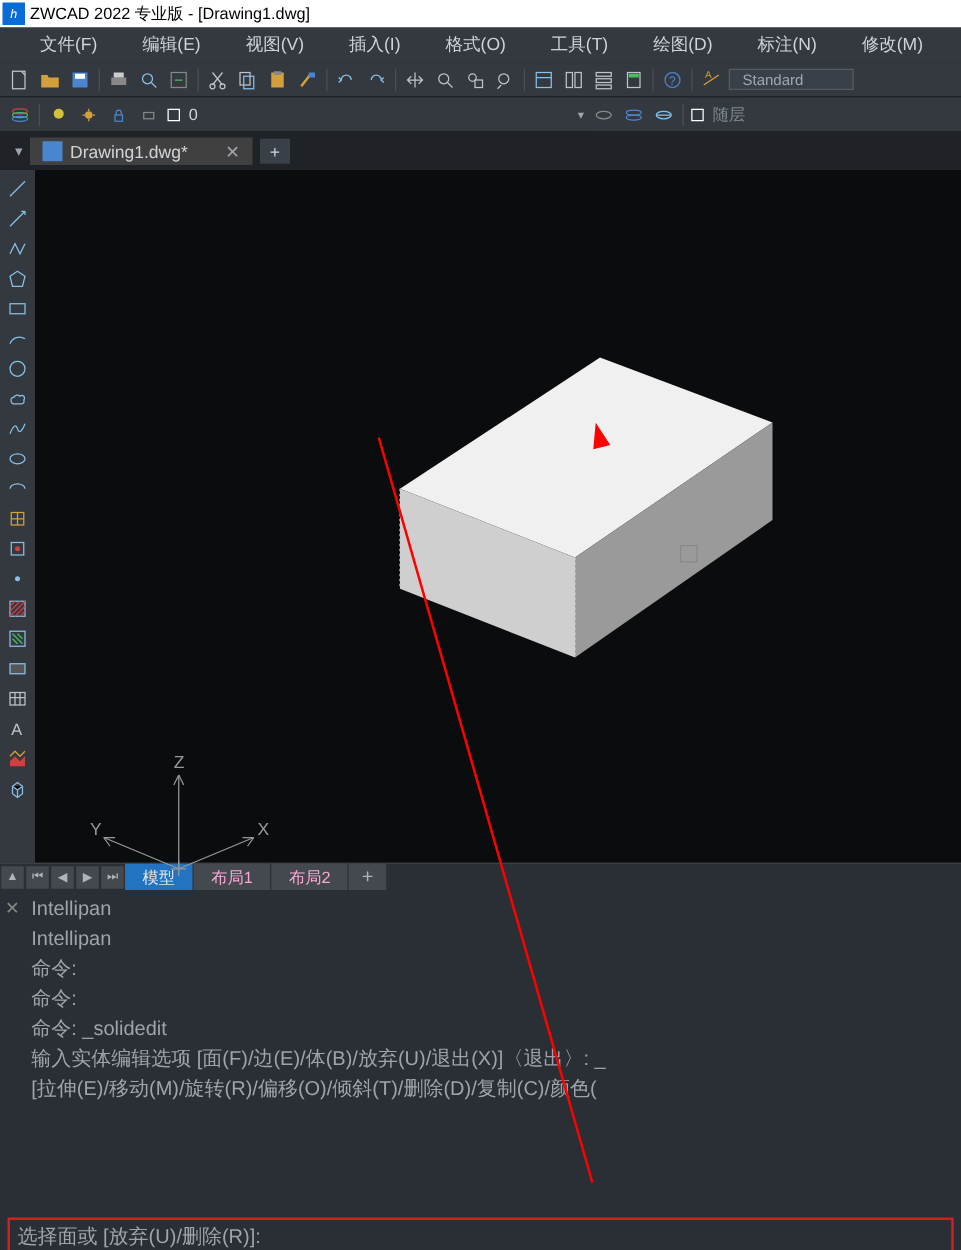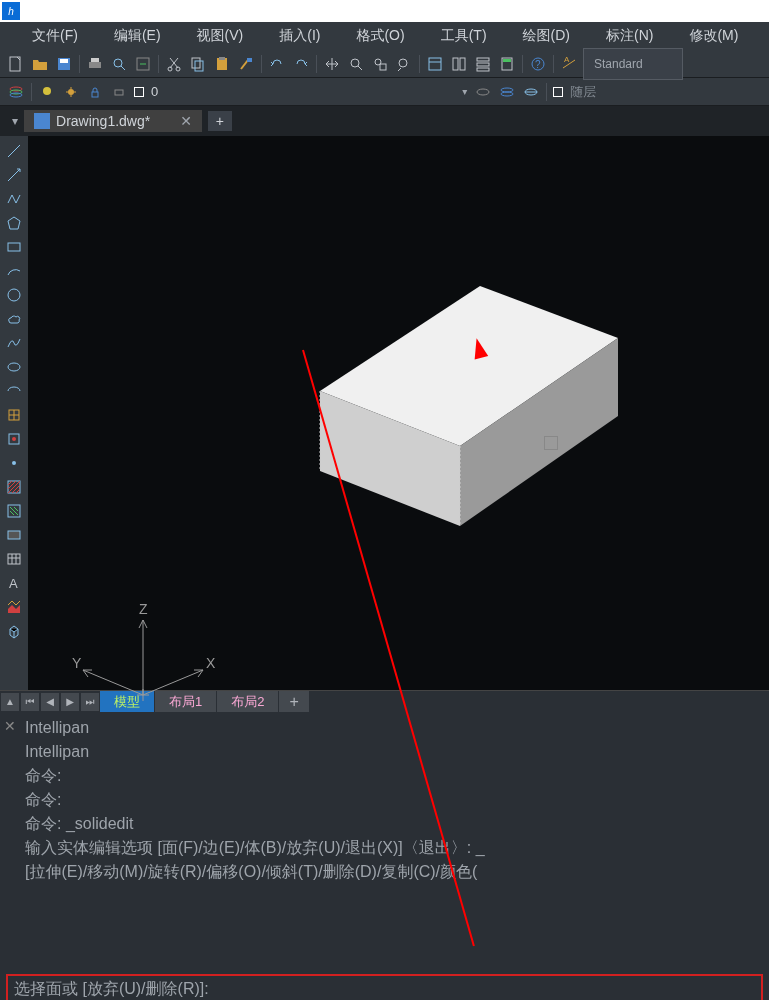--- a/index.html
+++ b/index.html
@@ -7,21 +7,21 @@
 
 .title-bar { background: #fff; height: 22px; display: flex; align-items: center; padding: 0 2px; font-size: 13px; color: #000; }
 .title-bar .app-icon { width: 18px; height: 18px; background: #0a6cd6; display: inline-flex; align-items: center; justify-content: center; color: #fff; font-size: 10px; font-style: italic; margin-right: 4px; }
 
 .menu-bar { background: #33393f; height: 28px; display: flex; align-items: center; padding: 0 4px; }
 .menu-bar .menu-item { color: #d0d4d9; font-size: 14px; padding: 4px 8px; cursor: pointer; white-space: nowrap; margin-left: 20px; }
 
 .toolbar-row { background: #33393f; height: 28px; display: flex; align-items: center; padding: 0 4px; border-bottom: 1px solid #1a1d20; }
 .tb-icon { width: 22px; height: 22px; margin: 0 1px; display: inline-flex; align-items: center; justify-content: center; cursor: pointer; }
 .tb-sep { width: 1px; height: 18px; background: #4a5058; margin: 0 3px; }
-.text-style-box { background: #3a4048; border: 1px solid #555b63; color: #a0a6ae; font-size: 12px; padding: 2px 10px; margin-left: 2px; height: 32px; display: flex; align-items: center; width: 100px; }
+.text-style-box { background: #3a4048; border: 1px solid #555b63; color: #a0a6ae; font-size: 12px; padding: 2px 10px; margin-left: 2px; height: 17px; display: flex; align-items: center; width: 100px; }
 
 .layer-row { background: #33393f; height: 28px; display: flex; align-items: center; padding: 0 4px; border-bottom: 1px solid #1a1d20; }
 .layer-select { display: flex; align-items: center; background: #33393f; }
 .layer-select .swatch-white { width: 10px; height: 10px; border: 1px solid #fff; margin: 0 3px; }
 .layer-select .layer-text { color: #d0d4d9; font-size: 13px; margin-left: 4px; margin-right: 300px; }
 .layer-select .layer-text2 { color: #808890; font-size: 13px; margin-left: 4px; }
 .dropdown-arrow { color: #a0a6ae; font-size: 10px; margin: 0 4px; }
 
 .doc-tabs { background: #1f2327; height: 30px; display: flex; align-items: center; padding: 0 6px; }
 .marker-arrow { color: #a0a6ae; font-size: 12px; margin: 0 6px; }
@@ -40,34 +40,35 @@
 .axis-ind { position: absolute; left: 40px; bottom: -50px; width: 150px; height: 140px; color: #999; font-family: monospace; font-size: 14px; }
 
 
 .red-arrow-line { position: absolute; left: 302px; top: 350px; width: 2px; height: 620px; background: red; transform: rotate(-16deg); transform-origin: top; pointer-events: none; }
 .red-arrow-head { position: absolute; left: 472px; top: 338px; width: 0; height: 0; border-left: 7px solid transparent; border-right: 7px solid transparent; border-bottom: 20px solid red; transform: rotate(-14deg); pointer-events: none; }
 .cursor-box { position: absolute; left: 516px; top: 300px; width: 14px; height: 14px; border: 1px solid #888; pointer-events: none; }
 
 .layout-tabs { background: #2a2f35; height: 22px; display: flex; align-items: center; border-top: 1px solid #444; }
 .nav-btn { width: 20px; height: 20px; background: #44494f; display: flex; align-items: center; justify-content: center; color: #b0b4ba; font-size: 10px; cursor: pointer; border: 1px solid #2a2f35; }
 .layout-tab { padding: 2px 14px; background: #44494f; color: #f9a8d4; font-size: 13px; cursor: pointer; border-right: 1px solid #2a2f35; }
-.layout-tab.active { background: #2273c0; color: #bef264; }
+.layout-tab.active { background: #2273c0; color: #e5e5e5; }
 .add-layout { padding: 2px 10px; background: #44494f; color: #b0b4ba; cursor: pointer; }
 
 .command-area { background: #2a2f35; height: 258px; padding: 4px 10px; font-family: monospace; font-size: 16px; color: #9ea4ab; line-height: 1.5; overflow: hidden; position: relative; }
 .cmd-close { position: absolute; left: 4px; top: 4px; color: #888; font-size: 14px; cursor: pointer; }
 .command-area .cmd-line { margin-left: 15px; white-space: nowrap; }
 
 .prompt-bar { border: 2px solid #d22020; height: 30px; margin: 4px 6px 0 6px; padding: 2px 6px; font-family: monospace; font-size: 16px; color: #9ea4ab; display: flex; align-items: center; }
 </style>
 </head>
 <body>
 
 <div class="title-bar">
   <span class="app-icon">h</span>
+  <span>ZWCAD 2022 专业版 - [Drawing1.dwg]</span>
 </div>
 
 <div class="menu-bar">
   <span class="menu-item">文件(F)</span>
   <span class="menu-item">编辑(E)</span>
   <span class="menu-item">视图(V)</span>
   <span class="menu-item">插入(I)</span>
   <span class="menu-item">格式(O)</span>
   <span class="menu-item">工具(T)</span>
   <span class="menu-item">绘图(D)</span>

